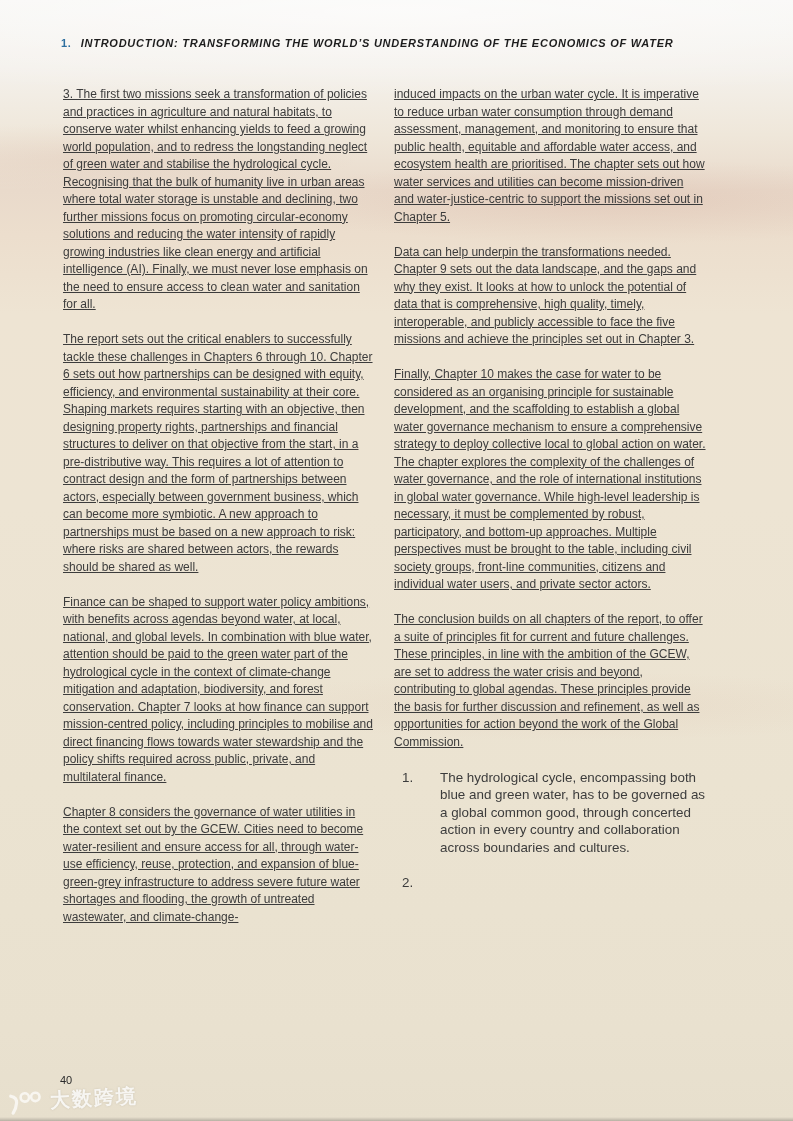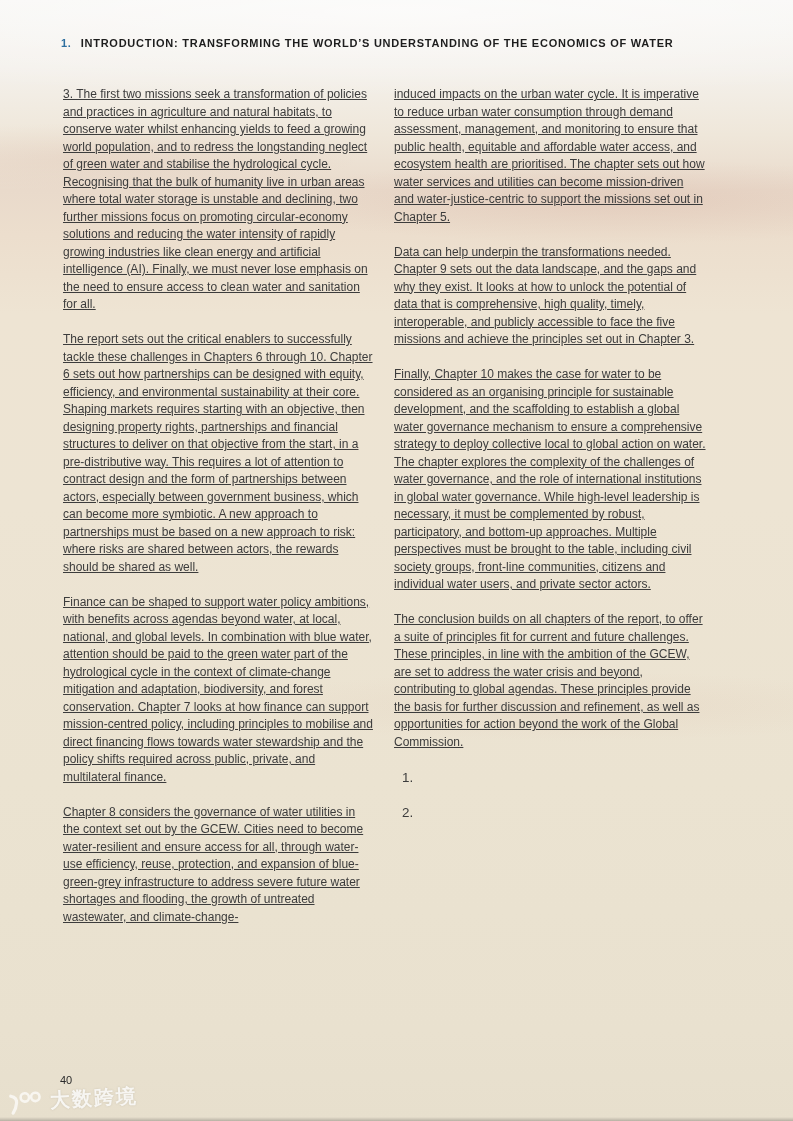--- a/index.html
+++ b/index.html
@@ -24,21 +24,21 @@
     background:linear-gradient(180deg, rgba(140,132,118,0) 0%, rgba(125,120,112,0.45) 100%);
     pointer-events:none;
   }
   .chapter-header{
     position:absolute;top:36px;left:61px;right:40px;
     display:flex;align-items:baseline;gap:9px;
     font-weight:bold;font-size:11px;line-height:15px;
     letter-spacing:0.75px;
   }
   .chapter-number{color:#2e6f9f;}
-  .chapter-title{color:#1d1d1d;}
+  .chapter-title{color:#1d1d1d;font-style:italic;}
   .columns{
     position:absolute;top:86px;left:63px;right:87px;
     display:flex;gap:19px;
   }
   .col{flex:1 1 0;min-width:0;}
   .col p{
     margin:0 0 17.5px 0;
     font-size:12px;line-height:17.5px;
     color:#3c3c3c;
     text-align:left;
@@ -94,20 +94,21 @@
 
     <section class="col">
       <p>induced impacts on the urban water cycle. It is imperative to reduce urban water consumption through demand assessment, management, and monitoring to ensure that public health, equitable and affordable water access, and ecosystem health are prioritised. The chapter sets out how water services and utilities can become mission-driven and water-justice-centric to support the missions set out in Chapter 5.</p>
       <p>Data can help underpin the transformations needed. Chapter 9 sets out the data landscape, and the gaps and why they exist. It looks at how to unlock the potential of data that is comprehensive, high quality, timely, interoperable, and publicly accessible to face the five missions and achieve the principles set out in Chapter 3.</p>
       <p>Finally, Chapter 10 makes the case for water to be considered as an organising principle for sustainable development, and the scaffolding to establish a global water governance mechanism to ensure a comprehensive strategy to deploy collective local to global action on water. The chapter explores the complexity of the challenges of water governance, and the role of international institutions in global water governance. While high-level leadership is necessary, it must be complemented by robust, participatory, and bottom-up approaches. Multiple perspectives must be brought to the table, including civil society groups, front-line communities, citizens and individual water users, and private sector actors.</p>
       <p>The conclusion builds on all chapters of the report, to offer a suite of principles fit for current and future challenges. These principles, in line with the ambition of the GCEW, are set to address the water crisis and beyond, contributing to global agendas. These principles provide the basis for further discussion and refinement, as well as opportunities for action beyond the work of the Global Commission.</p>
 
       <ol class="numbered-list">
         <li>
           <span class="li-num">1.</span>
+          <span class="li-text">The hydrological cycle, encompassing both blue and green water, has to be governed as a global common good, through concerted action in every country and collaboration across boundaries and cultures.</span>
         </li>
         <li>
           <span class="li-num">2.</span>
         </li>
       </ol>
     </section>
 
   </main>
 
   <div class="page-number">40</div>

